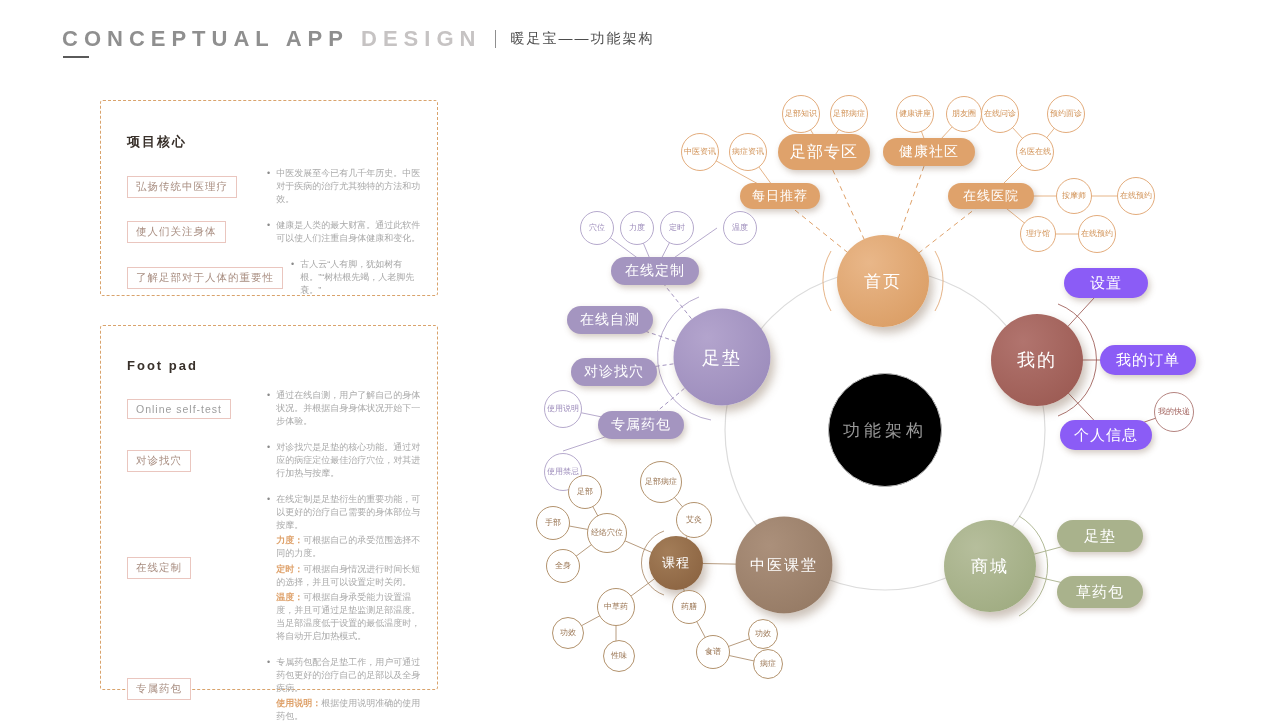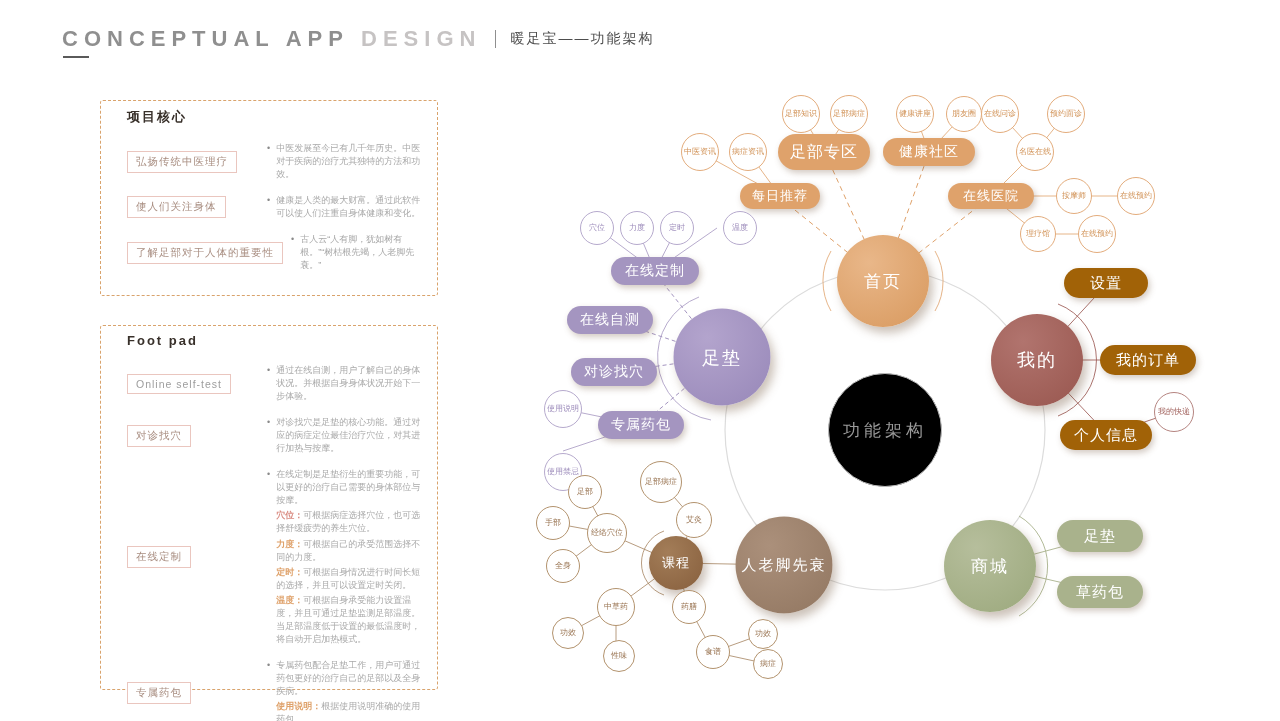--- a/index.html
+++ b/index.html
@@ -9,21 +9,21 @@
 
   
   .hdr{position:absolute;left:62px;top:26px;display:flex;align-items:center;gap:14px}
   .t1{font-size:22px;letter-spacing:6px;color:#8f8f8f;font-weight:600;white-space:nowrap}
   .t1 .lt{color:#c6c3c3}
   .vbar{width:1px;height:18px;background:#8f8f8f}
   .sub{font-size:14px;color:#4d4d4d;letter-spacing:2px;white-space:nowrap}
   .hdr-underline{position:absolute;left:63px;top:56px;width:26px;height:2px;background:#5a5a5a}
 
   
-  .panel{position:absolute;border:1px dashed #d9a36c;border-radius:3px;padding:7px 14px 10px 26px}
+  .panel{position:absolute;border:1px dashed #d9a36c;border-radius:3px;padding:32px 14px 10px 26px}
   #panel-core{left:100px;top:100px;width:338px;height:196px}
   #panel-footpad{left:100px;top:325px;width:338px;height:365px}
   .panel h3{font-size:13px;color:#38302a;letter-spacing:2px;margin-bottom:16px;font-weight:bold}
   .row{display:flex;align-items:center;margin-bottom:13px}
   .lab{flex:0 0 auto;min-width:140px;padding-right:8px}
   .lab span{display:inline-block;border:1px solid #eac6bf;color:#a88d80;font-size:10.5px;
             padding:3px 8px;background:#fff;letter-spacing:1px;white-space:nowrap}
   .lab .gray{color:#9d9d9d}
   .desc{flex:1;font-size:9px;color:#a9a9a9;line-height:1.45;display:flex;gap:6px}
   .blt{color:#8a8a8a}
@@ -43,21 +43,21 @@
   .n-fp{background:radial-gradient(circle at 35% 30%,#b3a4cd,#9787b8)}
   .n-mine{background:radial-gradient(circle at 35% 30%,#b1746e,#98564e)}
   .n-tcm{background:radial-gradient(circle at 35% 30%,#ab907b,#917660)}
   .n-mall{background:radial-gradient(circle at 35% 30%,#b6be9c,#9ba87c)}
   .n-course{background:radial-gradient(circle at 35% 30%,#a37d58,#875f3d)}
   .pill{position:absolute;transform:translate(-50%,-50%);display:flex;align-items:center;
         justify-content:center;color:#fff;border-radius:999px;letter-spacing:1px;
         white-space:nowrap;box-shadow:2px 3px 6px rgba(110,80,55,.3)}
   .p-or{background:#dfa26b}
   .p-pu{background:#a495c0}
-  .p-ma{background:#a16207}
+  .p-ma{background:#8b5cf6}
   .p-gr{background:#a9b28c}
   .bub{position:absolute;transform:translate(-50%,-50%);display:flex;align-items:center;
        justify-content:center;text-align:center;border-radius:50%;background:#fff;
        font-size:8px;line-height:1.15;border:1px solid;padding:1px}
   .b-or{border-color:#e3ac7c;color:#d19256}
   .b-pu{border-color:#b6aacd;color:#9d8cbb}
   .b-ma{border-color:#b58480;color:#a2635e}
   .b-br{border-color:#b3936e;color:#9a7553}
 </style>
 </head>
@@ -112,21 +112,20 @@
           <span class="blt">•</span>
           <span class="dtxt">对诊找穴是足垫的核心功能。通过对应的病症定位最佳治疗穴位，对其进行加热与按摩。</span>
         </div>
     </div>
     <div class="row">
       <div class="lab"><span>在线定制</span></div>
       <div class="desc">
           <span class="blt">•</span>
         <div class="dtxt">
           <div>在线定制是足垫衍生的重要功能，可以更好的治疗自己需要的身体部位与按摩。</div>
-          <div class="subline"><span class="k k-p">穴位：</span><span>可根据病症选择穴位，也可选择舒缓疲劳的养生穴位。</span></div>
           <div class="subline"><span class="k k-o">力度：</span><span>可根据自己的承受范围选择不同的力度。</span></div>
           <div class="subline"><span class="k k-o">定时：</span><span>可根据自身情况进行时间长短的选择，并且可以设置定时关闭。</span></div>
           <div class="subline"><span class="k k-o">温度：</span><span>可根据自身承受能力设置温度，并且可通过足垫监测足部温度。当足部温度低于设置的最低温度时，将自动开启加热模式。</span></div>
         </div>
       </div>
     </div>
     <div class="row">
       <div class="lab"><span>专属药包</span></div>
       <div class="desc">
           <span class="blt">•</span>
@@ -208,21 +207,21 @@
       <line x1="713" y1="652" x2="768" y2="664"></line>
       <path d="M 664 595 A 34 34 0 0 1 664 531"></path>
     </g>
   </svg>
 
   <div class="node center" style="left:885px;top:430px;width:114px;height:114px;font-size:17px">功能架构</div>
 
   <div class="node n-home" style="left:883px;top:281px;width:92px;height:92px;font-size:17px">首页</div>
   <div class="node n-fp" style="left:722px;top:357px;width:97px;height:97px;font-size:18px">足垫</div>
   <div class="node n-mine" style="left:1037px;top:360px;width:92px;height:92px;font-size:18px">我的</div>
-  <div class="node n-tcm" style="left:784px;top:565px;width:97px;height:97px;font-size:15px">人老脚先衰</div>
+  <div class="node n-tcm" style="left:784px;top:565px;width:97px;height:97px;font-size:15px">中医课堂</div>
   <div class="node n-mall" style="left:990px;top:566px;width:92px;height:92px;font-size:17px">商城</div>
   <div class="node n-course" style="left:676px;top:563px;width:54px;height:54px;font-size:13px;letter-spacing:1px">课程</div>
 
   <div class="pill p-or" style="left:780px;top:196px;width:80px;height:26px;font-size:13px">每日推荐</div>
   <div class="pill p-or" style="left:824px;top:152px;width:92px;height:36px;font-size:16px">足部专区</div>
   <div class="pill p-or" style="left:929px;top:152px;width:92px;height:28px;font-size:14px">健康社区</div>
   <div class="pill p-or" style="left:991px;top:196px;width:86px;height:26px;font-size:13px">在线医院</div>
 
   <div class="bub b-or" style="left:801px;top:114px;width:38px;height:38px">足部知识</div>
   <div class="bub b-or" style="left:849px;top:114px;width:38px;height:38px">足部病症</div>

